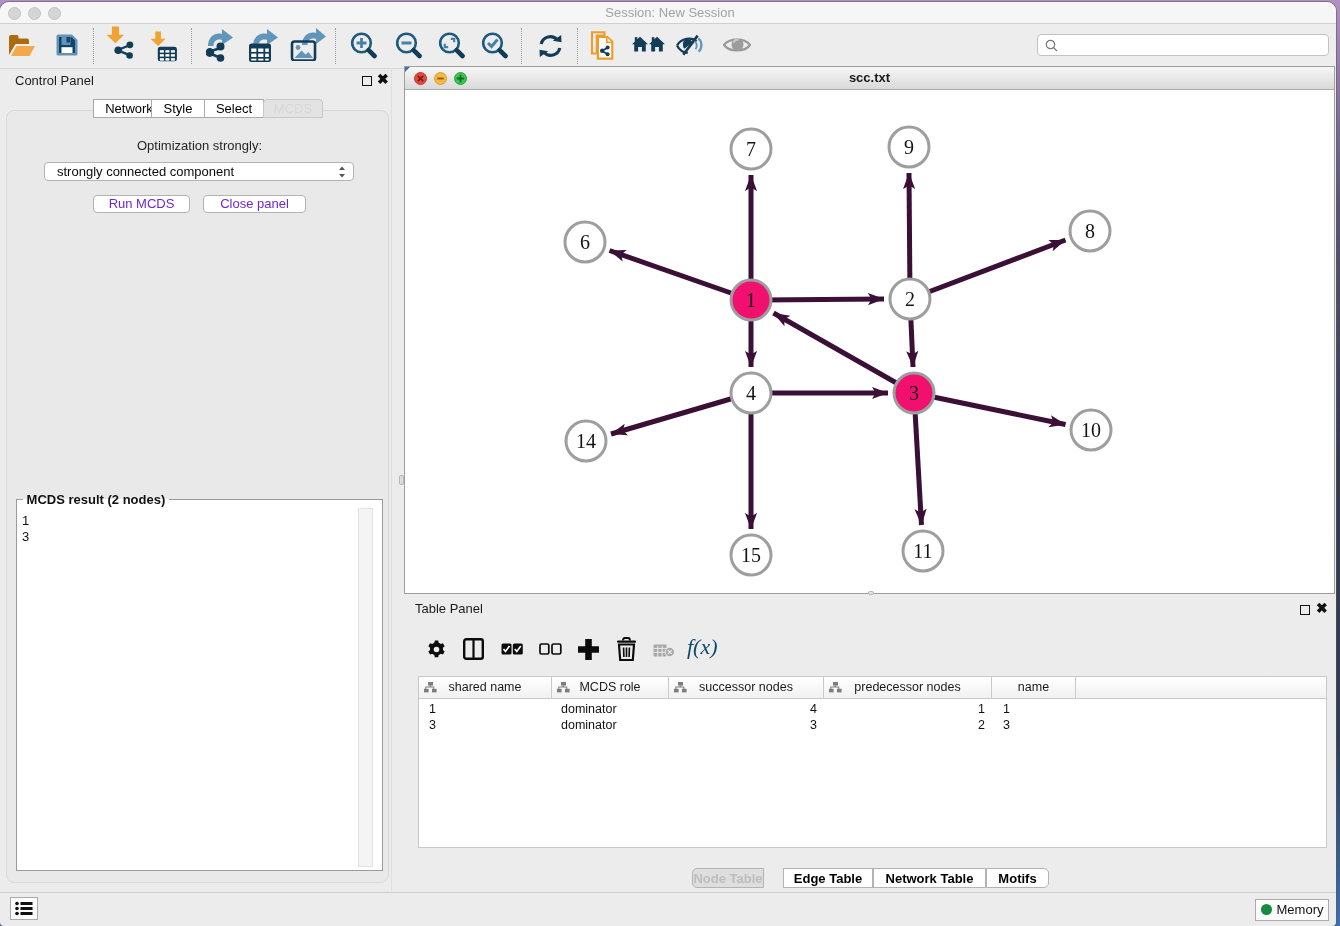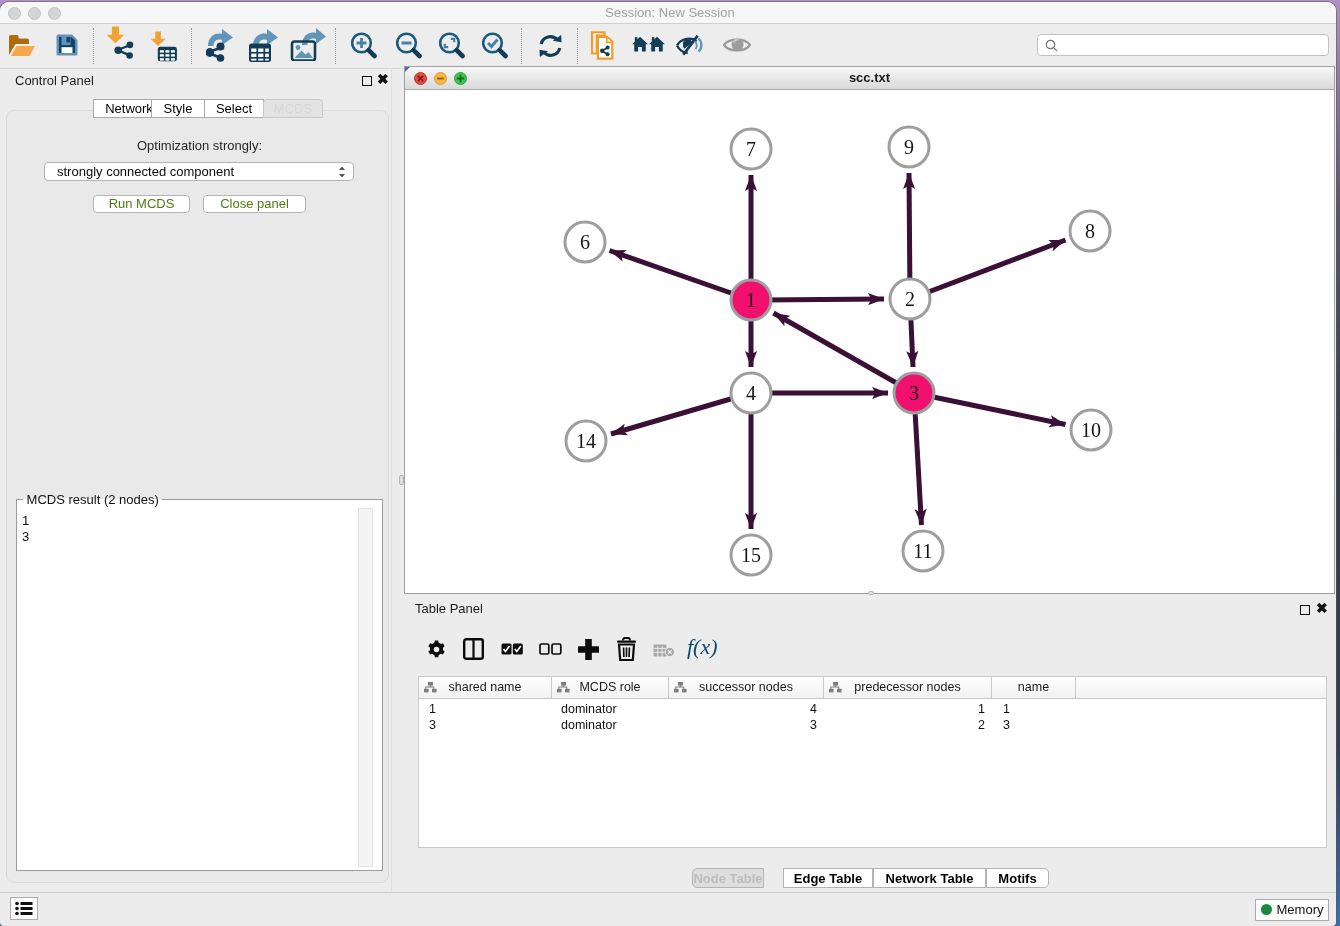--- a/index.html
+++ b/index.html
@@ -28,24 +28,24 @@
   #mainbg{position:absolute;left:0;top:66px;width:100%;height:824px;background:#ececec;border-top:1px solid #d6d6d6;}
   
   #cp-title{position:absolute;left:15px;top:71px;font-size:13px;color:#1c1c1c;}
   .hdr-float{position:absolute;width:10px;height:10px;border:1.3px solid #111;box-sizing:border-box;}
   .hdr-x{position:absolute;font-size:14px;font-weight:bold;color:#111;line-height:12px;}
   #cp-panel{position:absolute;left:6px;top:108px;width:381px;height:771px;background:#e9e9e9;border:1px solid #d9d9d9;border-radius:8px;}
   .tab{position:absolute;top:97px;height:19px;background:#fff;border:1px solid #a9a9a9;box-sizing:border-box;font-size:13px;text-align:center;line-height:18px;color:#000;}
   
   #optlabel{position:absolute;left:44px;top:136px;width:311px;text-align:center;font-size:13px;color:#262626;}
   #optsel{position:absolute;left:44px;top:160px;width:310px;height:19px;background:#fff;border:1px solid #b3b3b3;border-radius:4px;box-sizing:border-box;font-size:13px;color:#0a0a0a;line-height:17px;padding-left:12px;}
-  .btn{position:absolute;top:193px;height:18px;background:#fff;border:1px solid #b3b3b3;border-radius:4px;box-sizing:border-box;font-size:13px;color:#4d7c0f;text-align:center;line-height:16px;}
+  .btn{position:absolute;top:193px;height:18px;background:#fff;border:1px solid #b3b3b3;border-radius:4px;box-sizing:border-box;font-size:13px;color:#6d28d9;text-align:center;line-height:16px;}
   #mcdsbox{position:absolute;left:16px;top:497px;width:367px;height:372px;background:#fff;border:1px solid #9b9b9b;box-sizing:border-box;}
   #mcdslegend{position:absolute;left:23px;top:490px;font-size:13px;color:#111;background:transparent;}
-  #mcdslegend b{background:linear-gradient(180deg,#e9e9e9 0 7px,#ffffff 7px);font-weight:normal;}
+  #mcdslegend b{background:linear-gradient(180deg,#e9e9e9 0 7px,#ffffff 7px);font-weight:bold;}
   
   #netwin{position:absolute;left:404px;top:64px;width:931px;height:528px;background:#fff;border:1px solid #9e9e9e;box-sizing:border-box;}
   #nettitle{position:absolute;left:0;top:0;width:100%;height:22px;background:linear-gradient(180deg,#f7f7f7,#d9d9d9);border-bottom:1px solid #ababab;}
   #nettitle .t{position:absolute;width:100%;text-align:center;top:3px;font-size:13px;font-weight:bold;color:#1a1a1a;}
   .mac{position:absolute;top:4.5px;width:13px;height:13px;border-radius:50%;box-sizing:border-box;}
   
   #tp-title{position:absolute;left:415px;top:599px;font-size:13px;color:#1c1c1c;}
   #tbl{position:absolute;left:418px;top:674px;width:909px;height:172px;background:#fff;border:1px solid #c9c9c9;box-sizing:border-box;}
   #tblhead{position:absolute;left:0;top:0;width:100%;height:21px;background:linear-gradient(#ffffff,#f1f1f1);border-bottom:1px solid #c9c9c9;}
   .hcell{position:absolute;top:0;height:21px;border-right:1px solid #c9c9c9;box-sizing:border-box;font-size:12.5px;color:#1a1a1a;text-align:center;line-height:21px;}

